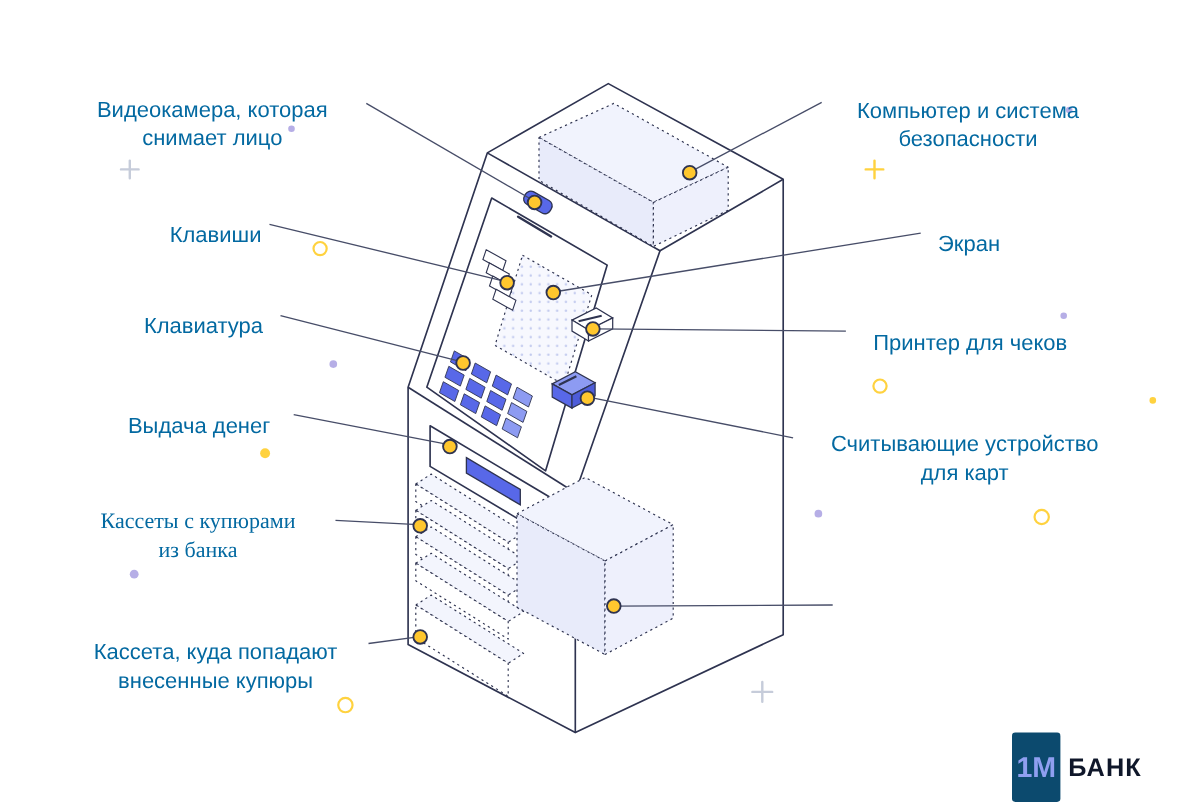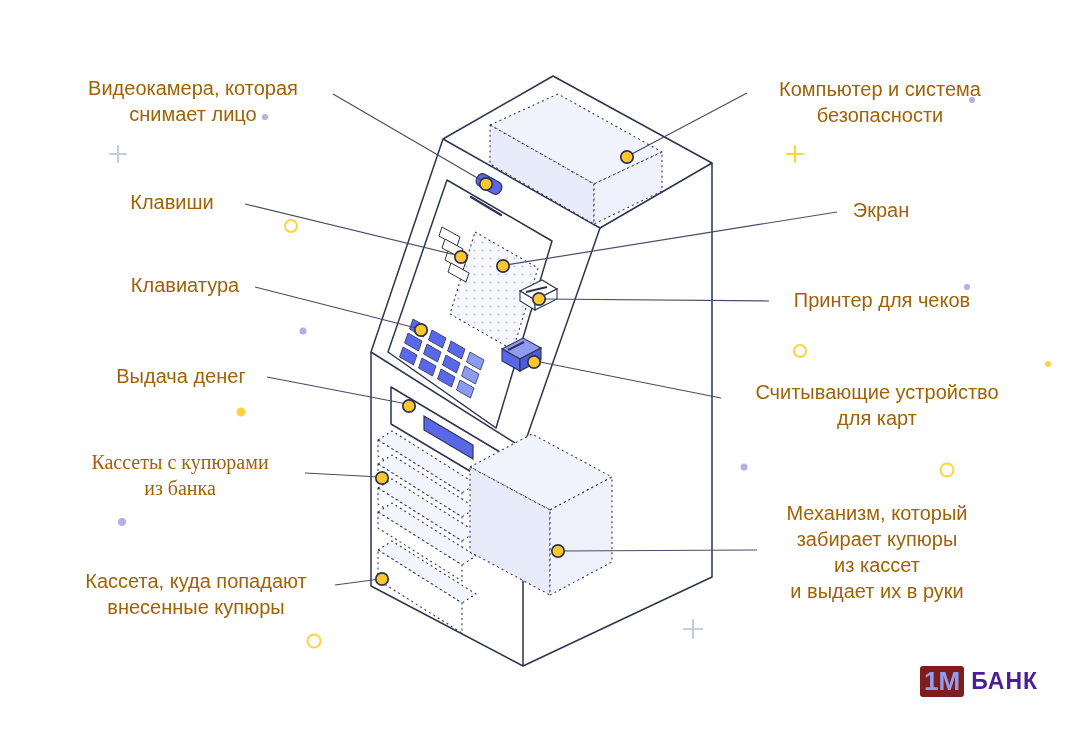--- a/index.html
+++ b/index.html
@@ -1,37 +1,37 @@
 <!DOCTYPE html>
 <html><head>
 <meta charset="utf-8">
 <title>Diagram</title>
 <style>
   html,body{margin:0;padding:0;background:#fff;}
   .stage{position:relative;width:1090px;height:732px;background:#ffffff;overflow:hidden;
          font-family:"Liberation Sans",sans-serif;}
   .stage svg{position:absolute;left:0;top:0;}
-  .callout{position:absolute;font-size:20px;line-height:26px;color:#a16207;text-align:center;
-           white-space:pre-line;}
+  .callout{position:absolute;font-size:20px;line-height:26px;color:#0369a1;text-align:center;
+           white-space:pre-line;margin-top:12px;}
   
   #lbl-camera{left:58px;top:75px;width:270px;}
-  #lbl-keys{left:112px;top:189px;width:120px;}
+  #lbl-keys{left:136px;top:189px;width:120px;}
   #lbl-keyboard{left:115px;top:272px;width:140px;}
   #lbl-cash{left:96px;top:363px;width:170px;}
   #lbl-cassettes{left:55px;top:449px;width:250px;font-family:Liberation Serif, serif;}
   #lbl-deposit{left:56px;top:568px;width:280px;}
   #lbl-computer{left:750px;top:76px;width:260px;}
   #lbl-screen{left:831px;top:197px;width:100px;text-align:center;}
   #lbl-printer{left:772px;top:287px;width:220px;}
   #lbl-card{left:722px;top:379px;width:310px;}
   #lbl-mechanism{left:765px;top:500px;width:224px;}
   
   .logo{position:absolute;left:920px;top:666px;display:flex;align-items:center;gap:7px;font-weight:bold;}
-  .logo-short{font-size:26px;color:#8f9ff0;background:#7f1d1d;padding:0 4px;border-radius:3px;}
-  .logo-name{font-size:23px;color:#4c1d95;letter-spacing:1px;}
+  .logo-short{font-size:26px;color:#8f9ff0;background:#0c4a6e;padding:16px 4px;border-radius:3px;}
+  .logo-name{font-size:23px;color:#0f172a;letter-spacing:1px;}
   
   .ln{fill:none;stroke:#2e3350;stroke-width:1.5;stroke-linejoin:round;}
   .dt{stroke:#2e3350;stroke-width:1.05;stroke-dasharray:2 3.2;stroke-linejoin:round;}
   .conn{stroke:#474d68;stroke-width:1.2;}
   .cdot{fill:#ffc72e;stroke:#2e3350;stroke-width:1.7;}
   .ring{fill:none;stroke:#ffd23f;stroke-width:2;}
   .plusg{stroke:#c6ccda;stroke-width:2.2;stroke-linecap:round;fill:none;}
   .plusy{stroke:#ffd23f;stroke-width:2.2;stroke-linecap:round;fill:none;}
 </style>
 </head>
@@ -187,23 +187,19 @@
 <div class="callout" id="lbl-cassettes">Кассеты с купюрами
 из банка</div>
 <div class="callout" id="lbl-computer">Компьютер и система
 безопасности</div>
 <div class="callout" id="lbl-deposit">Кассета, куда попадают
 внесенные купюры</div>
 <div class="callout" id="lbl-screen">Экран</div>
 <div class="callout" id="lbl-card">Считывающие устройство
 для карт</div>
 <div class="callout" id="lbl-printer">Принтер для чеков</div>
-<div class="callout" id="lbl-mechanism">Механизм, который
-забирает купюры
-из кассет
-и выдает их в руки</div>
 
 <div class="logo">
   <span class="logo-short">1М</span>
   <span class="logo-name">БАНК</span>
 </div>
 
 </div>
 
 </body></html>

